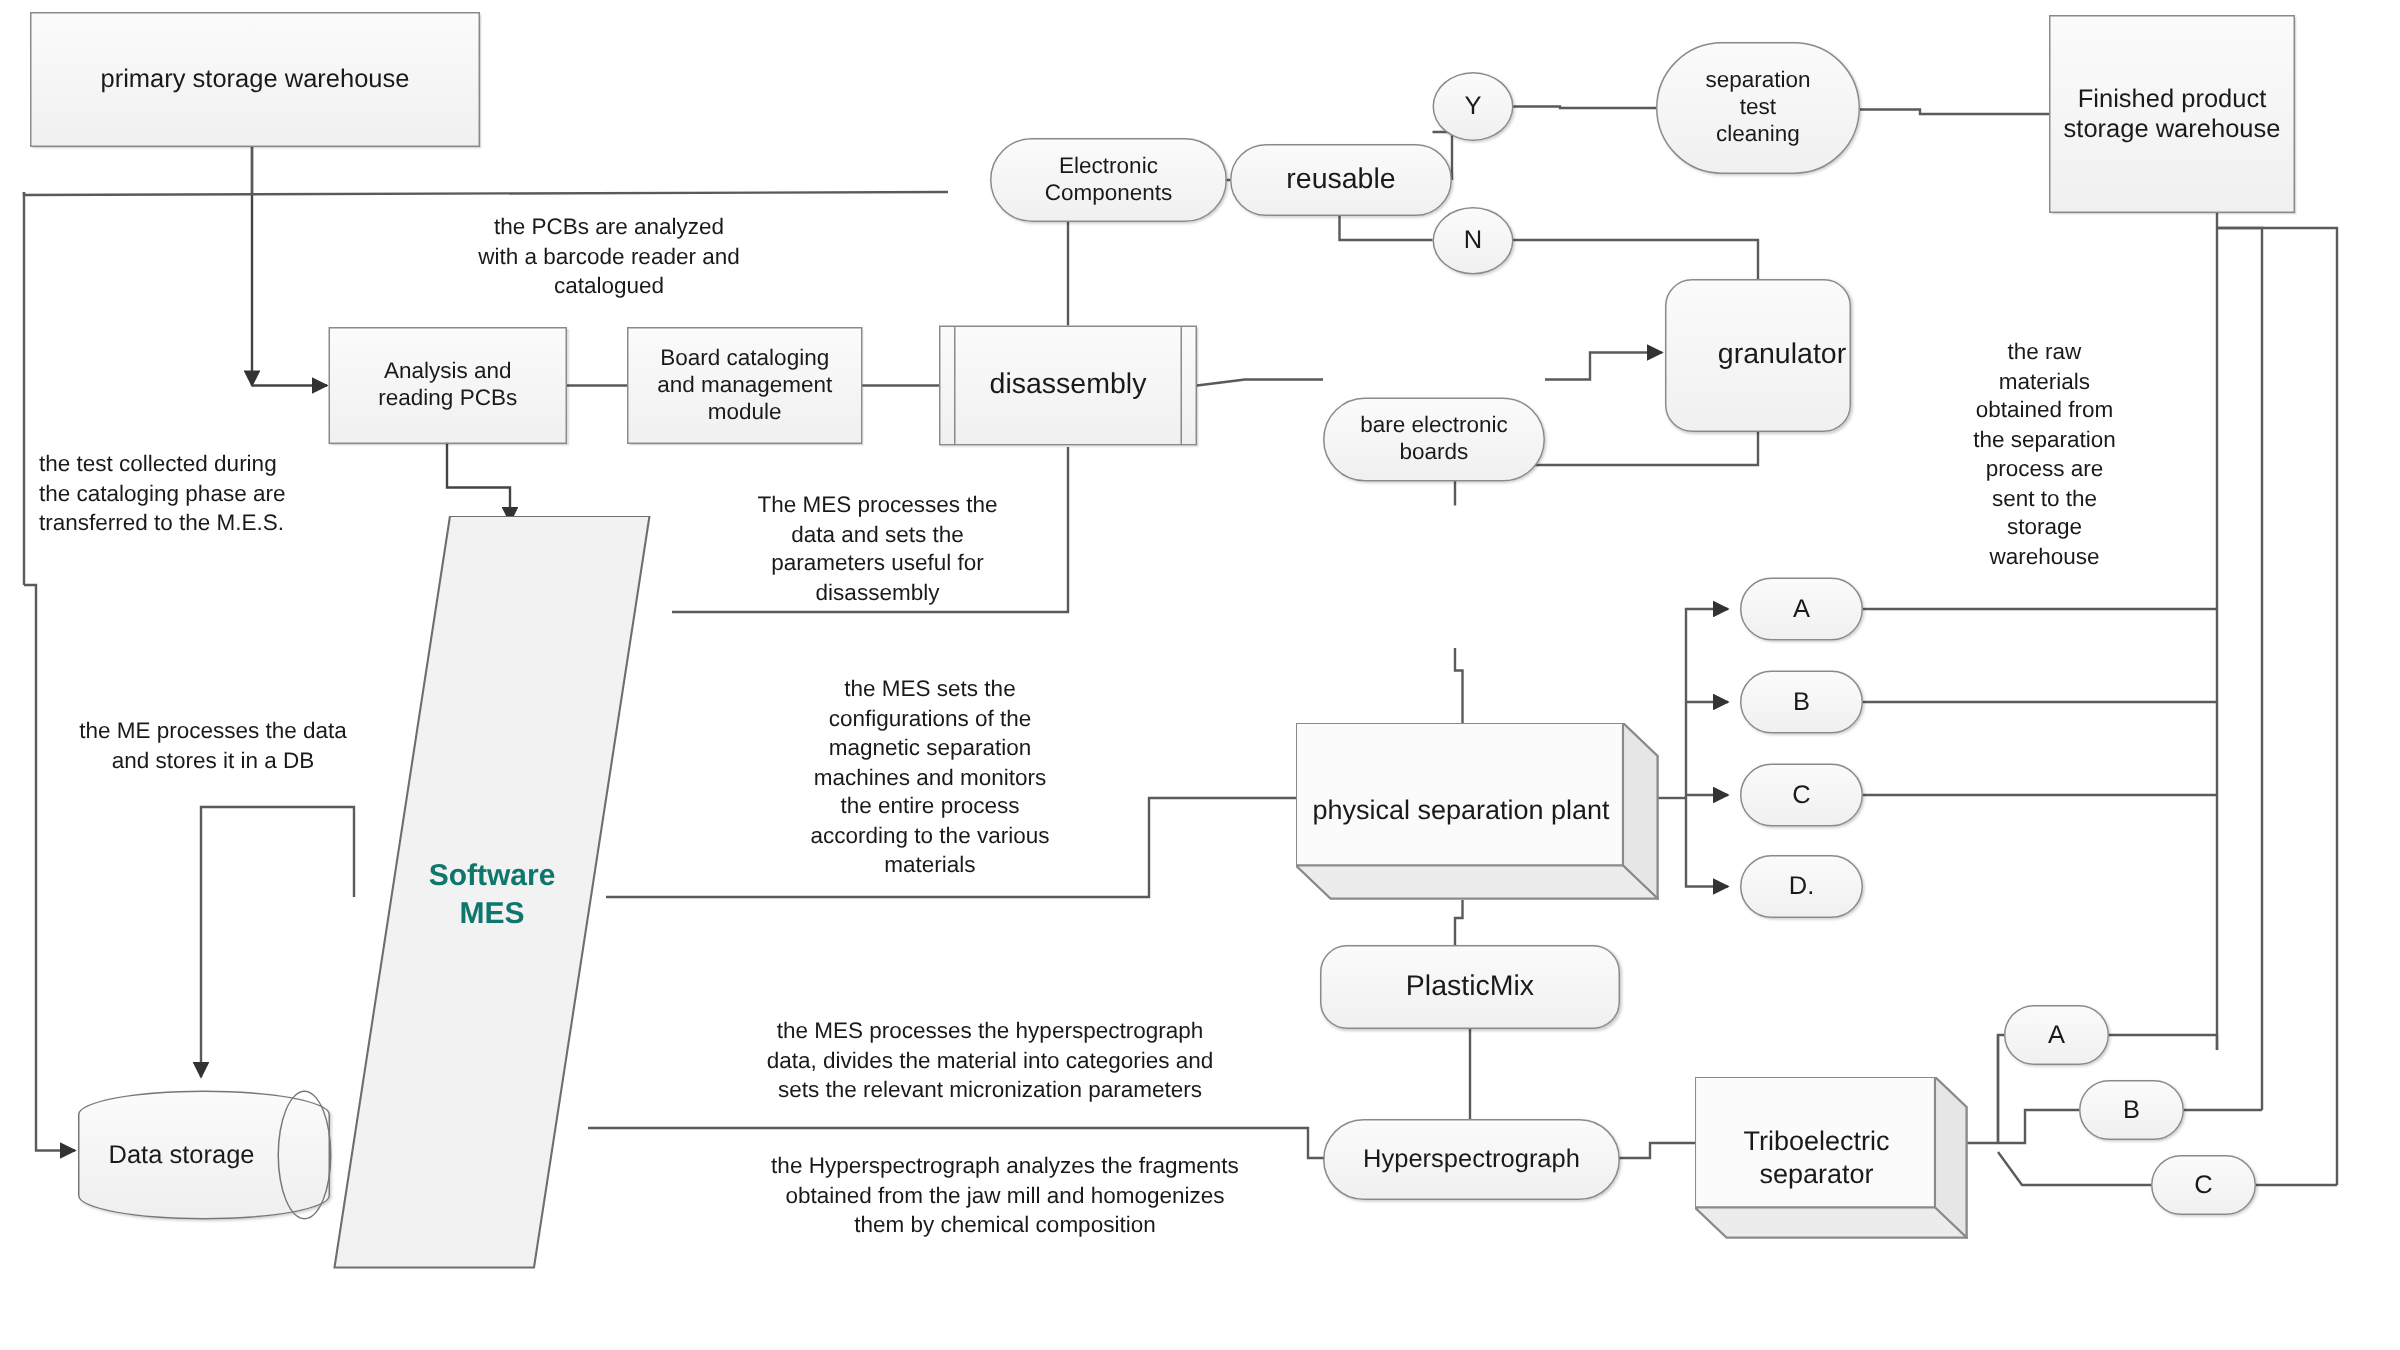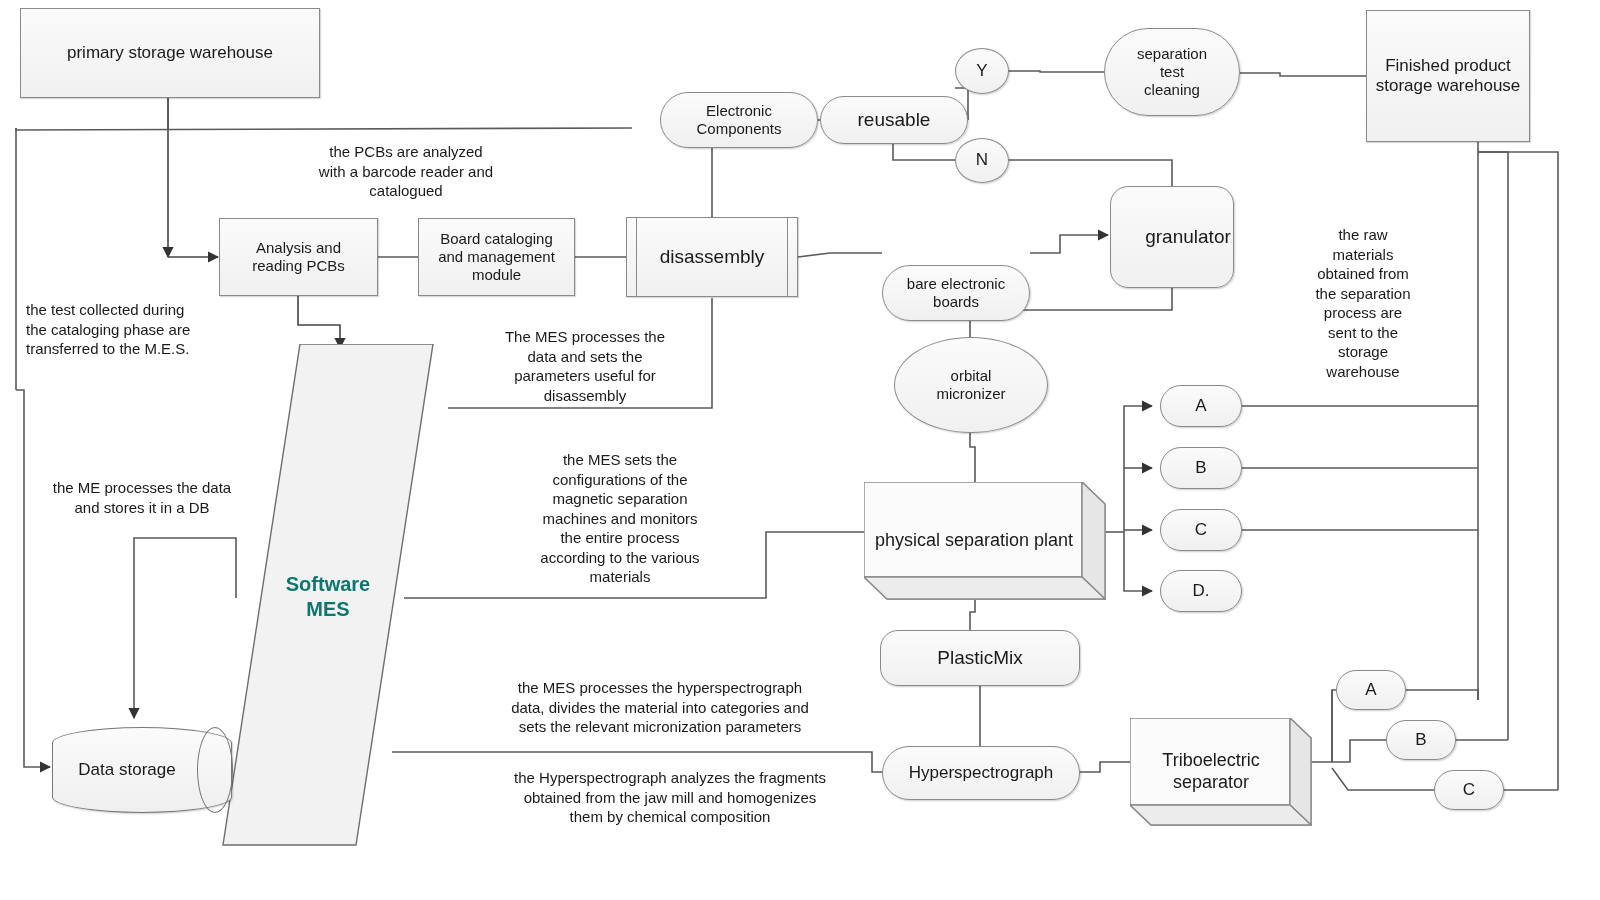--- a/index.html
+++ b/index.html
@@ -19,21 +19,21 @@
   .med{font-size:17px;}
   .big{font-size:19px;}
 
   
   .predef::before,.predef::after{content:"";position:absolute;top:0;bottom:0;width:0;
       border-left:1.5px solid #8a8a8a;}
   .predef::before{left:9px;}
   .predef::after{right:9px;}
 
   
-  .cyl{position:absolute;padding-left:12px;}
+  .cyl{position:absolute;}
   .cyl .body{position:absolute;left:0;top:0;right:0;bottom:0;
      border:1.5px solid #777;border-radius:50%/16px;
      background:linear-gradient(180deg,#fbfbfb 0%,#efefef 100%);
      box-shadow:1px 1px 2px rgba(0,0,0,.2);}
   .cyl .capr{position:absolute;right:-1px;top:0;bottom:0;width:34px;
      border:1.5px solid #777;border-radius:50%;background:transparent;
      border-left-color:#777;}
   .cyl .lbl{position:absolute;left:0;right:30px;top:50%;transform:translateY(-50%);
      text-align:center;font-size:17px;color:#1a1a1a;}
 
@@ -189,24 +189,20 @@
 
   <div class="node round" style="left:882px;top:225px;width:148px;height:56px;white-space:pre-line;margin-top:40px;">
     <span class="small">bare electronic
 boards</span>
   </div>
 
   <div class="node softrect" style="left:1110px;top:186px;width:124px;height:102px;padding-left:32px;">
     <span class="big">granulator</span>
   </div>
 
-  <div class="node ellipse" style="left:894px;top:337px;width:154px;height:96px;white-space:pre-line;">
-    <span class="small">orbital
-micronizer</span>
-  </div>
 
   <div class="box3d" style="left:864px;top:482px;width:242px;height:118px;">
     <svg width="242" height="118" viewBox="0 0 242 118">
       <polygon points="0,0 218,0 241,22 241,117 23,117 0,95" fill="#efefef" stroke="#8a8a8a" stroke-width="1.4"></polygon>
       <polygon points="0,0 218,0 218,95 0,95" fill="#fbfbfb" stroke="#8a8a8a" stroke-width="1.4"></polygon>
       <polygon points="218,0 241,22 241,117 218,95" fill="#e6e6e6" stroke="#8a8a8a" stroke-width="1.4"></polygon>
       <polygon points="0,95 218,95 241,117 23,117" fill="#ececec" stroke="#8a8a8a" stroke-width="1.4"></polygon>
     </svg>
     <div class="lbl">physical separation plant</div>
   </div>

